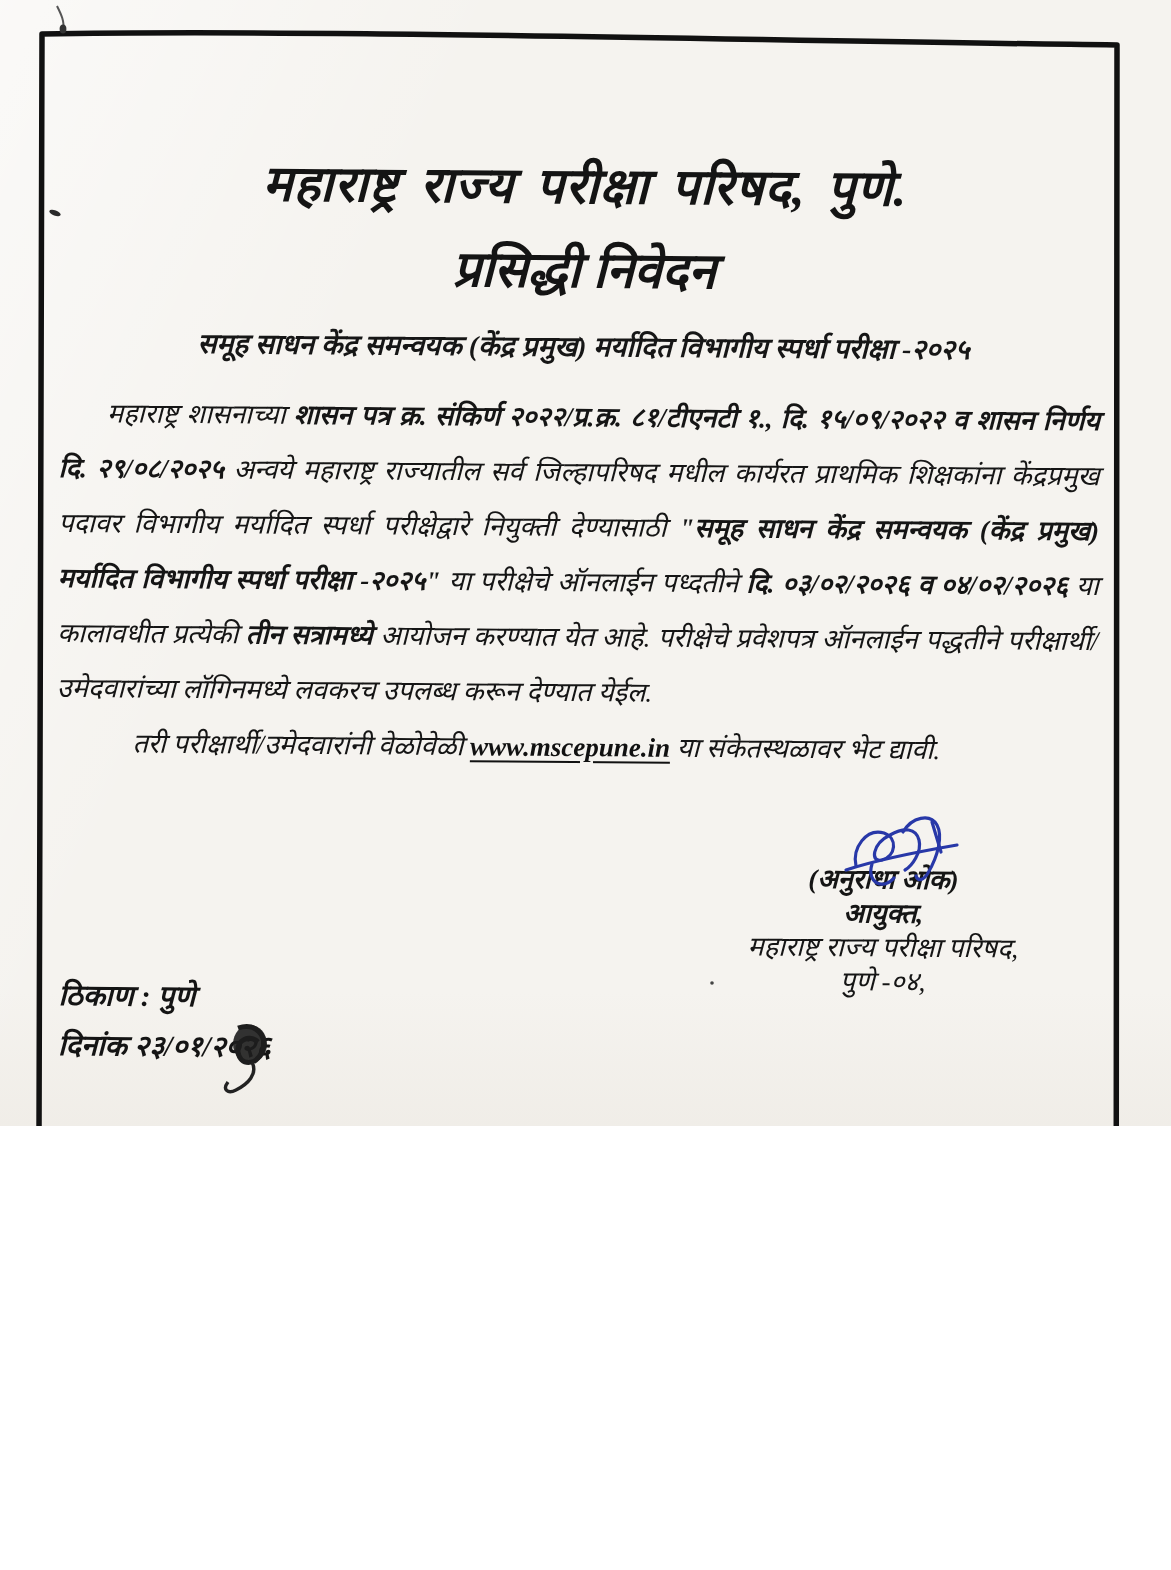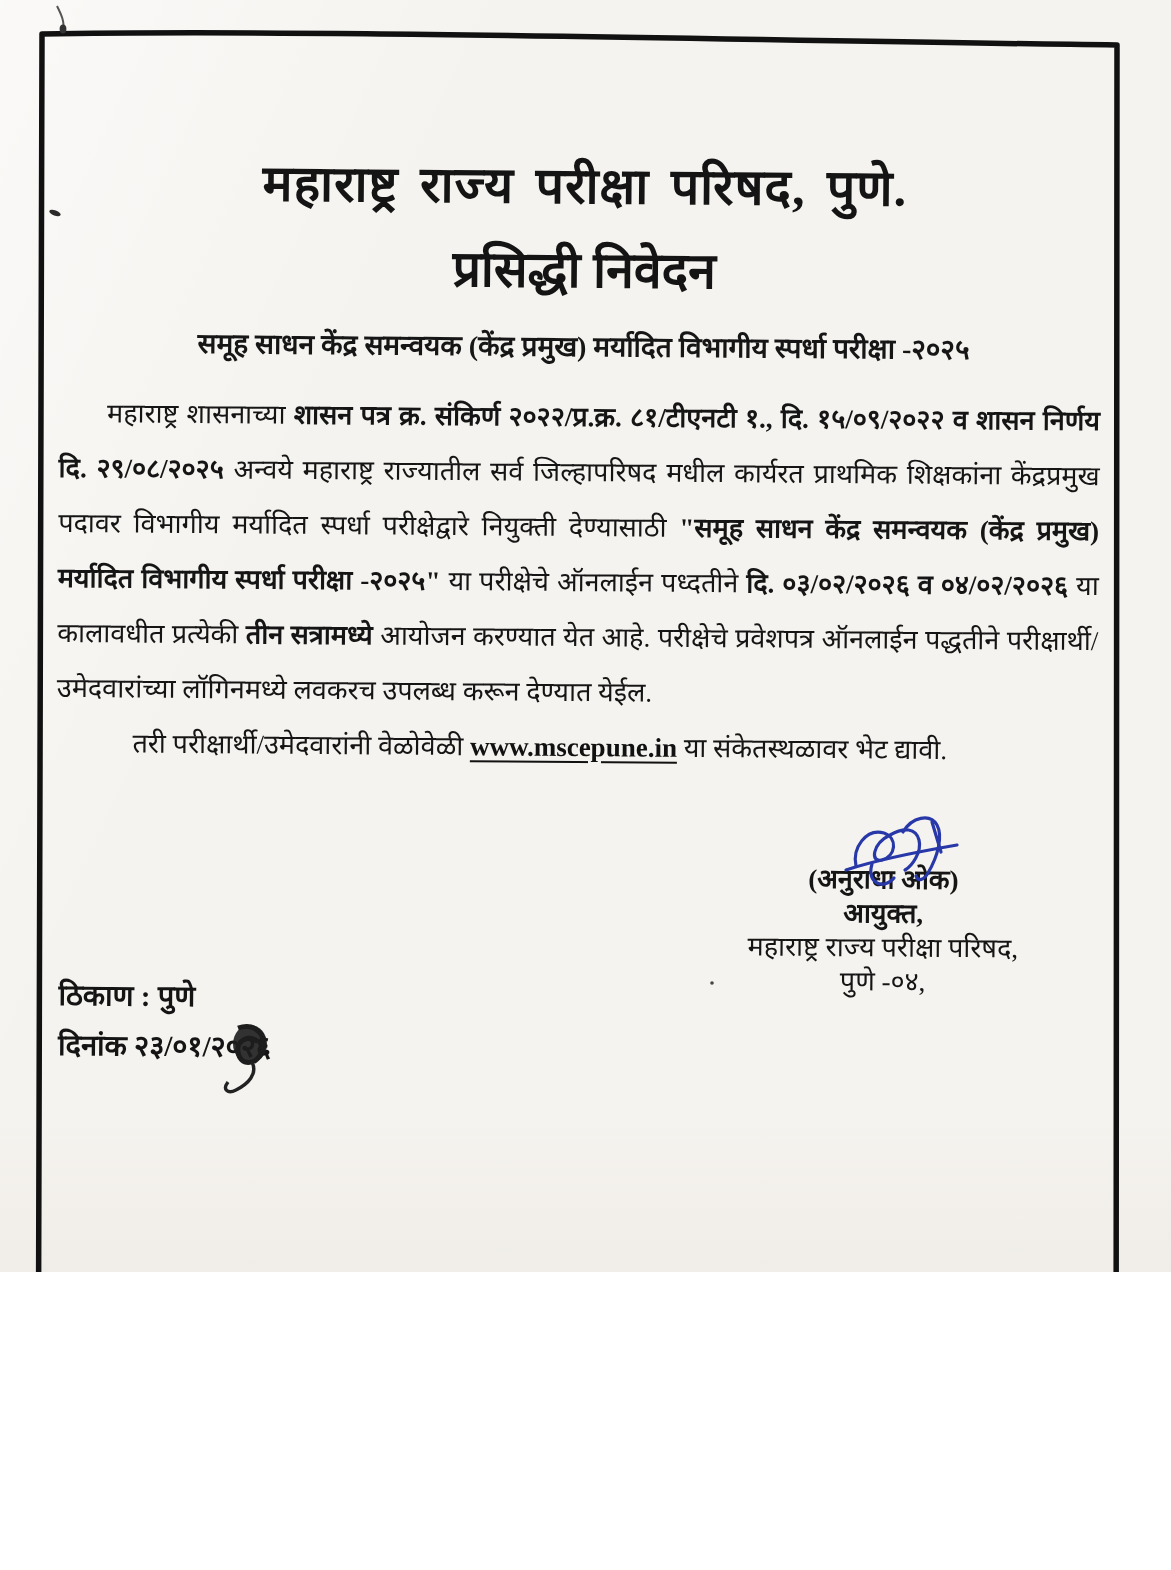--- a/index.html
+++ b/index.html
@@ -1,25 +1,26 @@
 <!DOCTYPE html>
 <html><head>
 <meta charset="utf-8">
 <style>
   html,body{margin:0;padding:0;}
   .page{
     position:relative;
-    width:1171px;height:1272px;
+    width:1171px;height:1126px;
     background:
       linear-gradient(115deg, rgba(255,255,255,.55) 0%, rgba(255,255,255,0) 30%),
       linear-gradient(0deg, rgba(225,220,210,.25) 0%, rgba(255,255,255,0) 12%),
       #f5f3ef;
     overflow:hidden;
     font-family:"Liberation Serif","DejaVu Sans",sans-serif;
     color:#1b1b1b;
+    font-style:italic;
   }
   .content{
     position:absolute;inset:0;
     transform:rotate(0.45deg);
     transform-origin:60px 40px;
   }
   .title-main{
     position:absolute;top:146px;left:66px;width:1040px;
     text-align:center;font-size:50px;font-weight:bold;
     word-spacing:8px;letter-spacing:1px;color:#141414;

